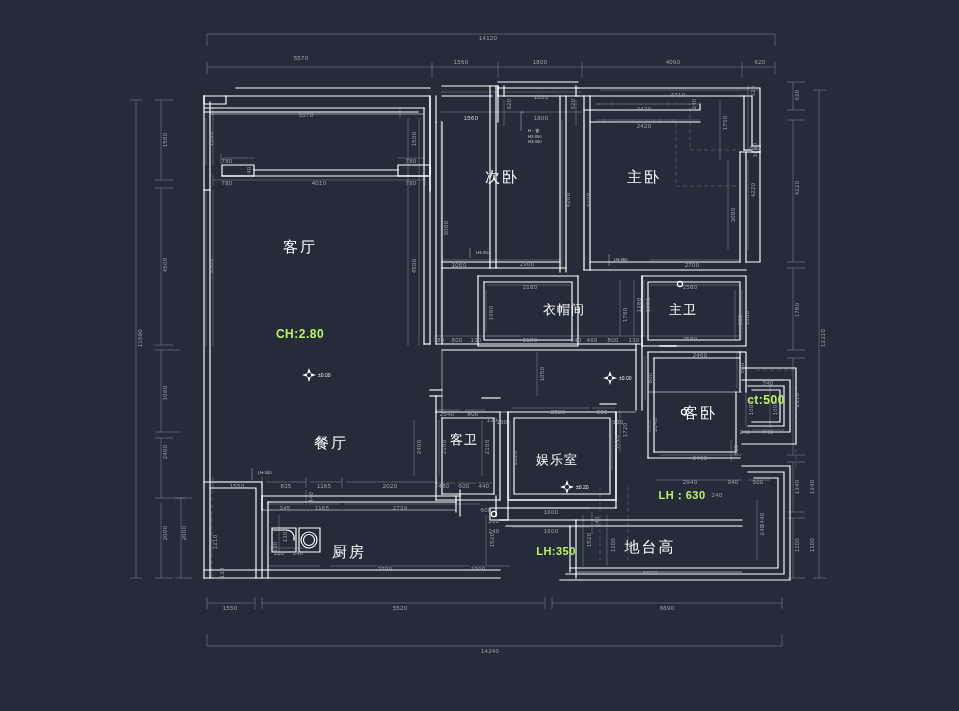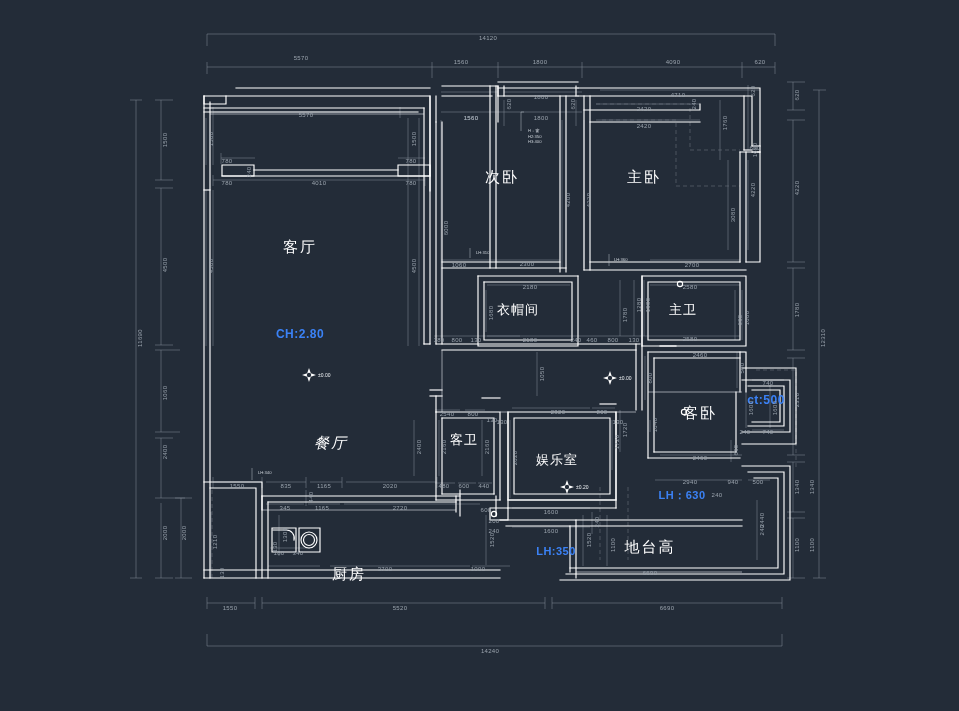--- a/index.html
+++ b/index.html
@@ -10,21 +10,21 @@
     background:#232c38;color:#fff;
   }
   #stage{position:relative;width:959px;height:711px;background:#232c38;}
   #cad{position:absolute;left:0;top:0;width:959px;height:711px;}
 
   
   .lbl{position:absolute;white-space:nowrap;transform:translate(-50%,-50%);}
   .room{font-size:15px;color:#ffffff;letter-spacing:2px;font-weight:400;
         font-family:"DejaVu Sans","Liberation Sans",sans-serif;}
   .room.sm{font-size:13px;letter-spacing:1px;}
-  .note{font-size:11px;color:#3b82f6;font-weight:bold;letter-spacing:.5px;}
+  .note{font-size:11px;color:#bef264;font-weight:bold;letter-spacing:.5px;}
   .note.big{font-size:12px;}
   .micro{font-size:4.2px;color:#c9cfd6;line-height:1.35;letter-spacing:0;
          transform:none;text-align:left;}
   .dim{font-size:6px;color:#9aa3ad;letter-spacing:.3px;
        font-family:"Liberation Sans",sans-serif;}
   .dim.v{transform:translate(-50%,-50%) rotate(-90deg);}
   .elevtxt{font-size:5px;color:#eceff2;letter-spacing:0;transform:none;}
 </style>
 </head>
 <body>
@@ -290,25 +290,25 @@
     <g stroke="#b9c0c8" stroke-width="0.5" fill="none">
       <path d="M521 131 L521 112 L524 112"></path>
       <path d="M470 248 L470 258"></path>
       <path d="M609 254 L609 266"></path>
       <path d="M252 468 L252 480"></path>
     </g>
   </svg>
 
   <div id="rooms">
       <div class="lbl room" style="left: 300px; top: 247px;">客厅</div>
-      <div class="lbl room" style="left: 331px; top: 443px; font-style: italic;">餐厅</div>
-      <div class="lbl room" style="left: 349px; top: 574px;">厨房</div>
+      <div class="lbl room" style="left: 331px; top: 443px;">餐厅</div>
+      <div class="lbl room" style="left: 349px; top: 552px;">厨房</div>
       <div class="lbl room" style="left: 502px; top: 177px;">次卧</div>
       <div class="lbl room" style="left: 644px; top: 177px;">主卧</div>
-      <div class="lbl room sm" style="left: 518px; top: 310px;">衣帽间</div>
+      <div class="lbl room sm" style="left: 564px; top: 310px;">衣帽间</div>
       <div class="lbl room sm" style="left: 683px; top: 310px;">主卫</div>
       <div class="lbl room sm" style="left: 464px; top: 440px;">客卫</div>
       <div class="lbl room sm" style="left: 557px; top: 460px;">娱乐室</div>
       <div class="lbl room" style="left: 700px; top: 413px;">客卧</div>
       <div class="lbl room" style="left: 650px; top: 547px;">地台高</div>
     </div>
   <div id="notes">
       <div class="lbl note big" style="left: 300px; top: 334px;">CH:2.80</div>
       <div class="lbl note big" style="left: 766px; top: 400px;">ct:500</div>
       <div class="lbl note" style="left: 682px; top: 495px;">LH：630</div>

